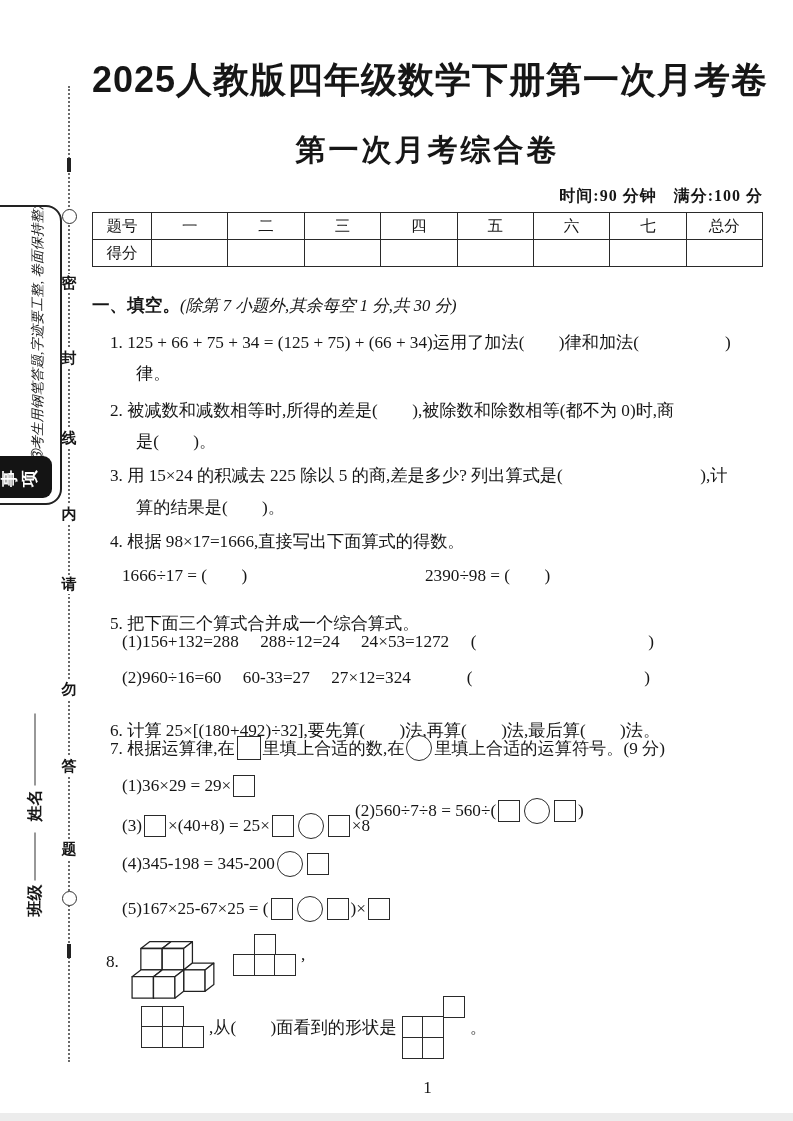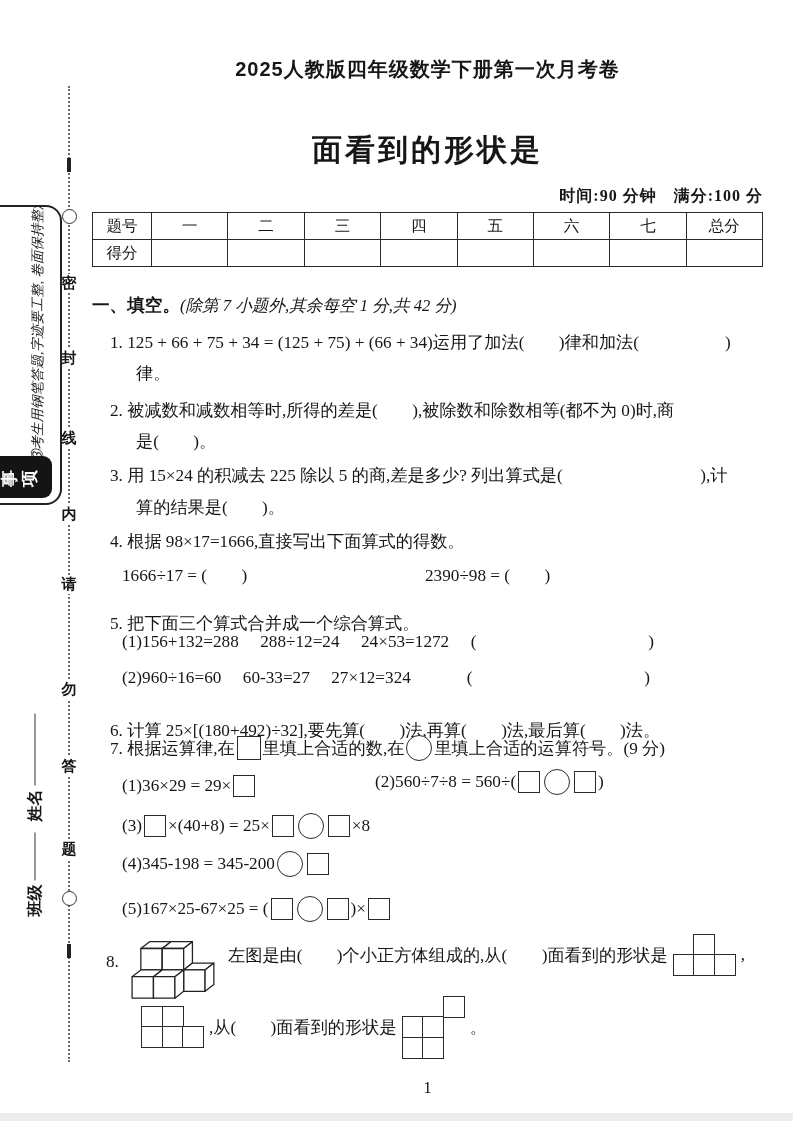--- a/index.html
+++ b/index.html
@@ -6,21 +6,21 @@
   body{
     width:793px;height:1121px;position:relative;overflow:hidden;
     background:#ffffff;color:#161616;
     font-family:"Liberation Serif","DejaVu Serif",serif;
   }
   .abs{position:absolute;white-space:nowrap;}
 
   
   .paper-title{left:92px;top:56px;width:671px;text-align:center;
     font-family:"Liberation Sans","DejaVu Sans",sans-serif;
-    font-weight:bold;font-size:20px;letter-spacing:1px;}
+    font-weight:bold;font-size:36px;letter-spacing:1px;}
   .paper-subtitle{left:92px;top:130px;width:671px;text-align:center;
     font-weight:bold;font-size:30px;letter-spacing:3px;}
   .paper-meta{left:92px;top:186px;width:671px;text-align:right;
     font-weight:bold;font-size:16px;letter-spacing:1px;}
 
   
   table.score{position:absolute;left:92px;top:212px;width:671px;
     border-collapse:collapse;table-layout:fixed;}
   table.score td{border:1.6px solid #2a2a2a;height:26px;text-align:center;
     font-size:15.5px;padding:0;}
@@ -96,21 +96,21 @@
 </div>
 
 <div class="vlabel" style="left:-25px;top:751px;width:120px;">
   <span>姓名</span><span class="ln" style="width:72px;"></span>
 </div>
 <div class="vlabel" style="left:-13px;top:858px;width:96px;">
   <span>班级</span><span class="ln" style="width:48px;"></span>
 </div>
 
 <div class="abs paper-title">2025人教版四年级数学下册第一次月考卷</div>
-<div class="abs paper-subtitle">面看到的形状是</div>
+<div class="abs paper-subtitle">第一次月考综合卷</div>
 <div class="abs paper-meta">时间:90 分钟　满分:100 分</div>
 
 <table class="score">
   <tbody>
       <tr>
     <td class="lab">题号</td>
     <td>一</td>
     <td>二</td>
     <td>三</td>
     <td>四</td>
@@ -127,21 +127,21 @@
     <td></td>
     <td></td>
     <td></td>
     <td></td>
     <td></td>
   </tr>
 </tbody>
   </table>
 
 <div class="tl" style="left:92px;top:293px;">
-  <span class="sec-head">一、填空。</span><span class="sec-note">(除第 7 小题外,其余每空 1 分,共 42 分)</span>
+  <span class="sec-head">一、填空。</span><span class="sec-note">(除第 7 小题外,其余每空 1 分,共 30 分)</span>
 </div>
 
 <div class="tl" style="left:110px;top:330px;">1. 125 + 66 + 75 + 34 = (125 + 75) + (66 + 34)运用了加法(　　)律和加法(　　　　　)</div>
 <div class="tl" style="left:136px;top:361px;">律。</div>
 
 <div class="tl" style="left:110px;top:398px;">2. 被减数和减数相等时,所得的差是(　　),被除数和除数相等(都不为 0)时,商</div>
 <div class="tl" style="left:136px;top:429px;">是(　　)。</div>
 
 <div class="tl" style="left:110px;top:463px;">3. 用 15×24 的积减去 225 除以 5 的商,差是多少? 列出算式是(　　　　　　　　),计</div>
 <div class="tl" style="left:136px;top:495px;">算的结果是(　　)。</div>
@@ -161,21 +161,21 @@
   <span class="bx" style="width:24px;height:24px;"></span>
   <span>里填上合适的数,在</span>
   <span class="cir"></span>
   <span>里填上合适的运算符号。(9 分)</span>
 </div>
 
 <div class="tl flexline" style="left:122px;top:771px;height:30px;">
   <span>(1)36×29 = 29×</span>
   <span class="bx"></span>
 </div>
-<div class="tl flexline" style="left:355px;top:767px;height:30px;margin-left:20px;">
+<div class="tl flexline" style="left:355px;top:796px;height:30px;">
   <span>(2)560÷7÷8 = 560÷(</span>
   <span class="bx"></span>
     <span class="cir"></span>
     <span class="bx"></span>
   <span>)</span>
 </div>
 
 <div class="tl flexline" style="left:122px;top:810px;height:32px;">
   <span>(3)</span>
   <span class="bx"></span>
@@ -220,21 +220,20 @@
     <polygon points="8,48 17,41 39,41 30,48"></polygon>
       <rect x="8" y="48" width="22" height="22"></rect>
       <polygon points="30,70 39,63 39,41 30,48"></polygon>
     <polygon points="30,48 39,41 61,41 52,48"></polygon>
       <rect x="30" y="48" width="22" height="22"></rect>
       <polygon points="52,70 61,63 61,41 52,48"></polygon>
   </g>
 </svg>
 
 <div class="tl flexline" style="left:228px;top:928px;height:54px;">
-  <span>左图是由(　　)个小正方体组成的,从(　　)面看到的形状是</span>
   <span class="shape" style="width: 63px; height: 42.5px;">
       <div class="cell" style="left: 20.5px; top: 0px;"></div>
       <div class="cell" style="left: 0px; top: 20.5px;"></div>
       <div class="cell" style="left: 20.5px; top: 20.5px;"></div>
       <div class="cell" style="left: 41px; top: 20.5px;"></div>
     </span>
   <span>,</span>
 </div>
 
 <div class="tl flexline" style="left:136px;top:996px;height:62px;">

